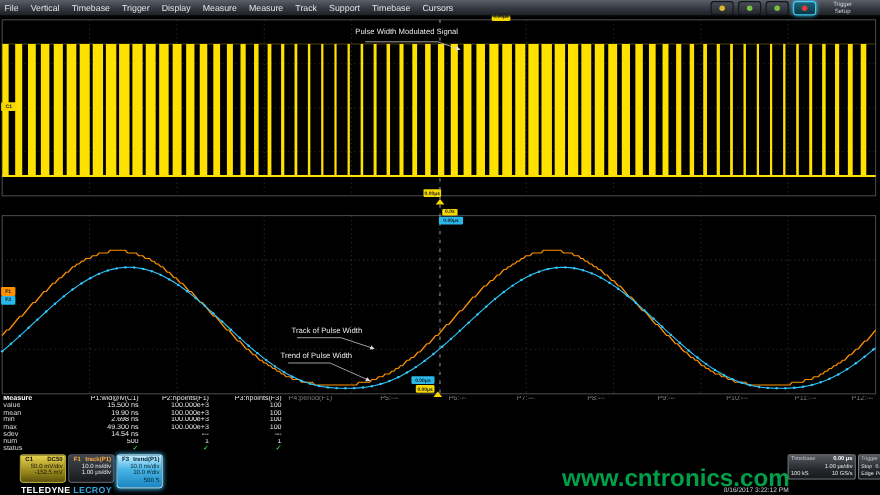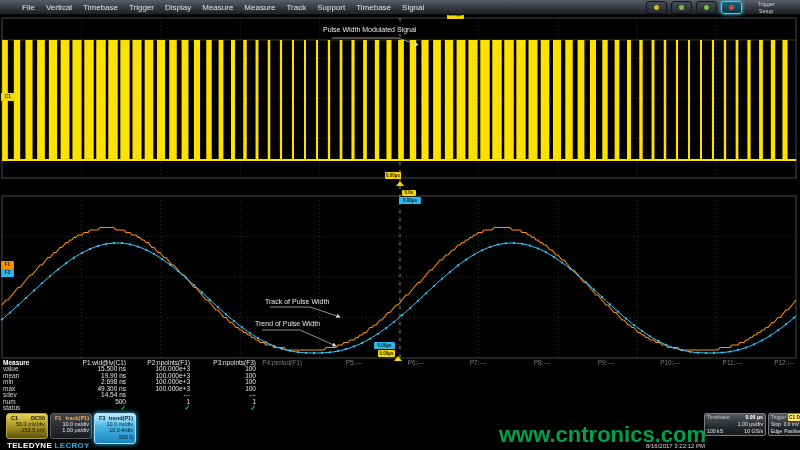--- a/index.html
+++ b/index.html
@@ -2,21 +2,21 @@
 <html><head>
 <meta charset="utf-8">
 <style>
   html,body{margin:0;padding:0;background:#000;}
   .screen{position:relative;width:800px;height:450px;background:#000;overflow:hidden;
           font-family:"Liberation Sans",sans-serif;-webkit-font-smoothing:antialiased;}
   
   .menubar{position:absolute;top:0;left:0;width:800px;height:14px;z-index:6;
            background:linear-gradient(#5a5f68,#343840 55%,#1d2025);
            display:flex;align-items:center;border-bottom:1px solid #0a0b0d;}
-  .menu-items{display:flex;gap:11px;padding-left:22px;}
+  .menu-items{display:flex;gap:11px;padding-left:4px;}
   .menu-item{font-size:8px;color:#e3e5e8;cursor:default;}
   .tool-btns{position:absolute;right:58px;top:1px;display:flex;gap:4px;}
   .tool-btn{width:19px;height:11px;border-radius:3px;border:1px solid #111418;
             background:linear-gradient(#474d56,#23262b);display:flex;align-items:center;justify-content:center;}
   .tool-btn .dot{width:5px;height:5px;border-radius:50%;}
   .tool-btn.active{background:linear-gradient(#1d6578,#0c3440);box-shadow:0 0 4px #3fd2ff;border-color:#3fd2ff;}
   .trig-setup{position:absolute;right:14px;top:0;width:40px;text-align:center;color:#cfd2d6;
               font-size:5.5px;line-height:6.5px;padding-top:1px;}
   
   .scope-svg{position:absolute;top:0;left:0;z-index:1;pointer-events:none;}
@@ -32,21 +32,21 @@
   .measure-table{position:absolute;top:360px;left:0;width:800px;height:52px;z-index:3;
                  background:#000;display:grid;grid-auto-rows:6.45px;
                  font-size:6.5px;line-height:6.4px;color:#e6e6e6;}
   .measure-table .cell{text-align:right;padding-right:4px;white-space:nowrap;overflow:hidden;}
   .measure-table .row-label{text-align:left;padding-left:3px;color:#d8d8d8;}
   .measure-table .row-label.first{font-weight:bold;color:#fff;}
   .measure-table .hdr{color:#e9e9e9;}
   .measure-table .dim{color:#7d7f82;}
   .measure-table .check{color:#2ecc44;font-weight:bold;}
   
-  .statusbar{position:absolute;top:412px;left:4px;width:704px;height:38px;z-index:3;background:#000;}
+  .statusbar{position:absolute;top:412px;left:16px;width:704px;height:38px;z-index:3;background:#000;}
   .desc-box{position:absolute;top:1px;width:42px;border-radius:3px;font-size:5.5px;line-height:6.2px;
             padding:1px 2px;box-sizing:border-box;}
   .desc-box .hd{display:flex;justify-content:space-between;font-weight:bold;}
   .desc-box .ln{text-align:right;}
   .desc-c1{left:2px;height:26px;background:linear-gradient(#e8d44d,#8d7e17 70%,#5c520e);
            border:1px solid #b3a43c;color:#15130a;}
   .desc-f1{left:46px;height:26px;background:linear-gradient(#41464d,#17191d);
            border:1px solid #585d64;color:#e8e8e8;}
   .desc-f1 .hd{color:#ffab40;}
   .desc-f3{left:90px;height:31px;background:linear-gradient(#c2ecff,#47b4e4 45%,#1c86c2);
@@ -290,21 +290,21 @@
         <span class="menu-item">File</span>
         <span class="menu-item">Vertical</span>
         <span class="menu-item">Timebase</span>
         <span class="menu-item">Trigger</span>
         <span class="menu-item">Display</span>
         <span class="menu-item">Measure</span>
         <span class="menu-item">Measure</span>
         <span class="menu-item">Track</span>
         <span class="menu-item">Support</span>
         <span class="menu-item">Timebase</span>
-        <span class="menu-item">Signal</span>
+        <span class="menu-item">Cursors</span>
       </div>
     <div class="tool-btns">
         <div class="tool-btn">
           <span class="dot" style="background: rgb(216, 185, 47);"></span>
         </div>
         <div class="tool-btn">
           <span class="dot" style="background: rgb(122, 193, 67);"></span>
         </div>
         <div class="tool-btn">
           <span class="dot" style="background: rgb(122, 193, 67);"></span>

